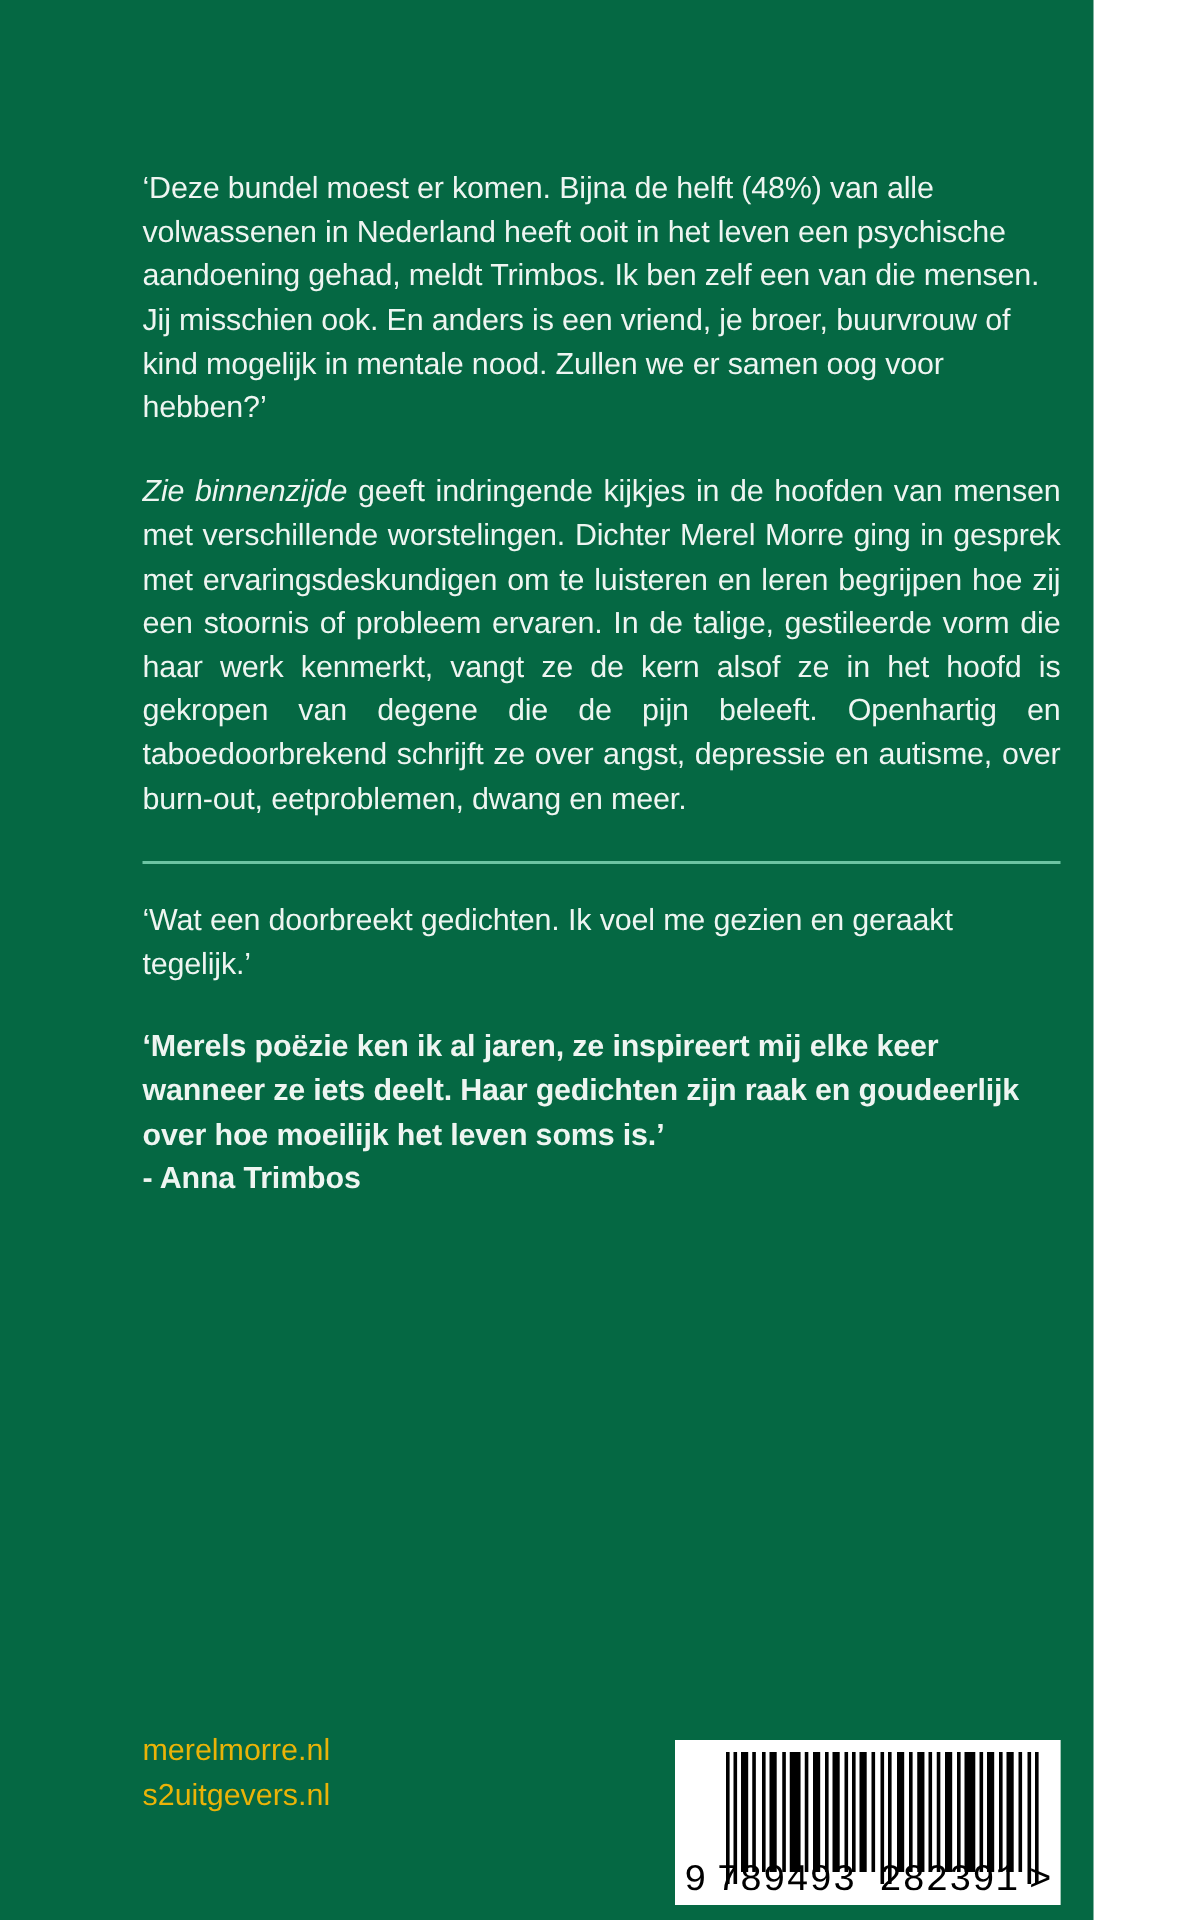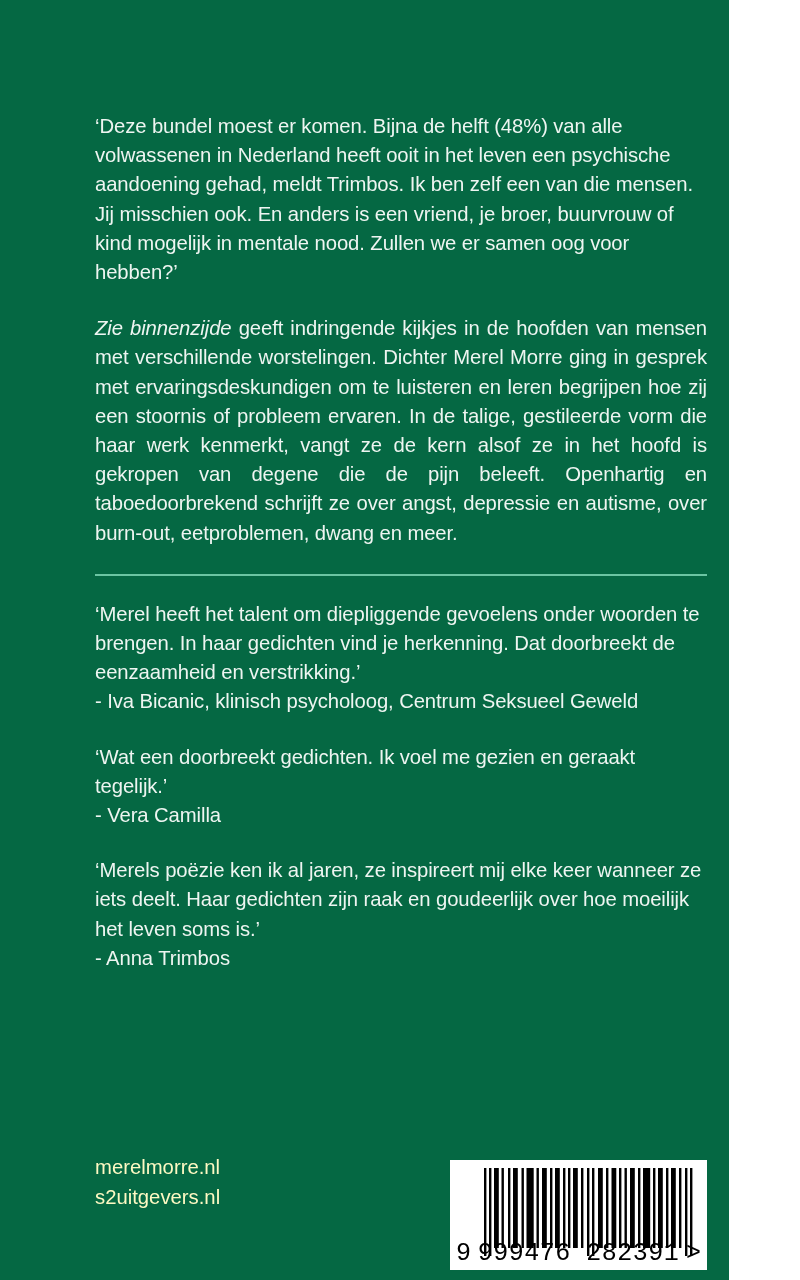--- a/index.html
+++ b/index.html
@@ -47,29 +47,30 @@
   .quote-block {
     color: #eef5f1;
     font-size: 20.3px;
     line-height: 29.2px;
     margin: 0 0 26px 0;
     text-align: left;
     letter-spacing: -0.1px;
   }
   .quote-block:last-of-type {
     margin-bottom: 2px;
+    font-weight: bold;
   }
   .quote-text { display: block; }
   .quote-attr { display: block; }
 
   .urls {
     position: absolute;
     left: 95px;
     top: 1153px;
-    color: #fef9c3;
+    color: #eab308;
     font-size: 20.3px;
     line-height: 29.5px;
   }
   .url-line { display: block; }
 
   .barcode {
     position: absolute;
     left: 450px;
     top: 1160px;
     width: 257px;
@@ -113,28 +114,23 @@
 
   <div class="content">
 
     <p class="para first">‘Deze bundel moest er komen. Bijna de helft (48%) van alle volwassenen in Nederland heeft ooit in het leven een psychische aandoening gehad, meldt Trimbos. Ik ben zelf een van die mensen. Jij misschien ook. En anders is een vriend, je broer, buurvrouw of kind mogelijk in mentale nood. Zullen we er samen oog voor hebben?’</p>
 
     <p class="para"><em>Zie binnenzijde</em><span> geeft indringende kijkjes in de hoofden van mensen met verschillende worstelingen. Dichter Merel Morre ging in gesprek met ervaringsdeskundigen om te luisteren en leren begrijpen hoe zij een stoornis of probleem ervaren. In de talige, gestileerde vorm die haar werk kenmerkt, vangt ze de kern alsof ze in het hoofd is gekropen van degene die de pijn beleeft. Openhartig en taboedoorbrekend schrijft ze over angst, depressie en autisme, over burn-out, eetproblemen, dwang en meer.</span></p>
 
 
     <div class="divider"></div>
 
-    <div class="quote-block">
-      <span class="quote-text">‘Merel heeft het talent om diepliggende gevoelens onder woorden te brengen. In haar gedichten vind je herkenning. Dat doorbreekt de eenzaamheid en verstrikking.’</span>
-      <span class="quote-attr">- Iva Bicanic, klinisch psycholoog, Centrum Seksueel Geweld</span>
-    </div>
 
     <div class="quote-block">
       <span class="quote-text">‘Wat een doorbreekt gedichten. Ik voel me gezien en geraakt tegelijk.’</span>
-      <span class="quote-attr">- Vera Camilla</span>
     </div>
 
     <div class="quote-block">
       <span class="quote-text">‘Merels poëzie ken ik al jaren, ze inspireert mij elke keer wanneer ze iets deelt. Haar gedichten zijn raak en goudeerlijk over hoe moeilijk het leven soms is.’</span>
       <span class="quote-attr">- Anna Trimbos</span>
     </div>
 
   </div>
 
   <div class="urls">
@@ -183,18 +179,18 @@
           <rect x="221" y="8" width="4.8" height="80"></rect>
           <rect x="229" y="8" width="2.4" height="80"></rect>
 
           <rect x="235" y="8" width="2.4" height="88"></rect>
           <rect x="240" y="8" width="2.4" height="88"></rect>
         </g>
       </svg>
     </div>
     <div class="bc-digits">
       <span class="bc-lead">9</span>
-      <span class="bc-main">999476 282391</span>
+      <span class="bc-main">789493 282391</span>
       <span class="bc-gt">&gt;</span>
     </div>
   </div>
 
 </div>
 
 </body></html>

